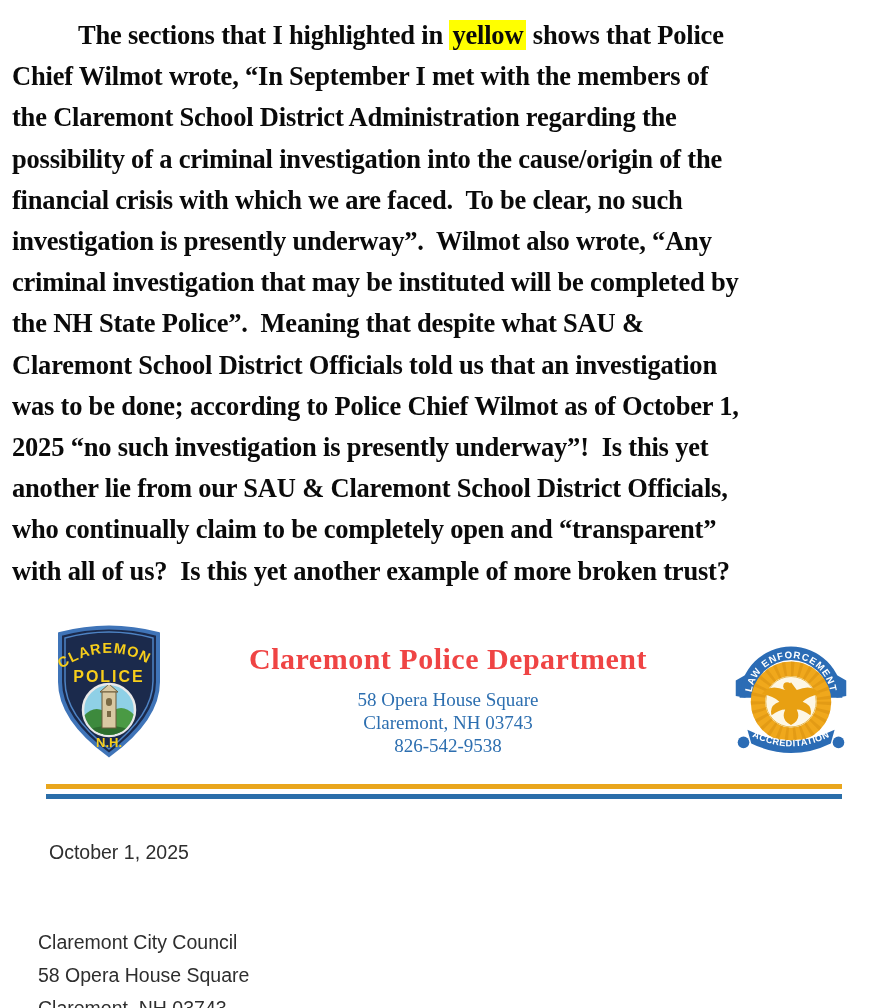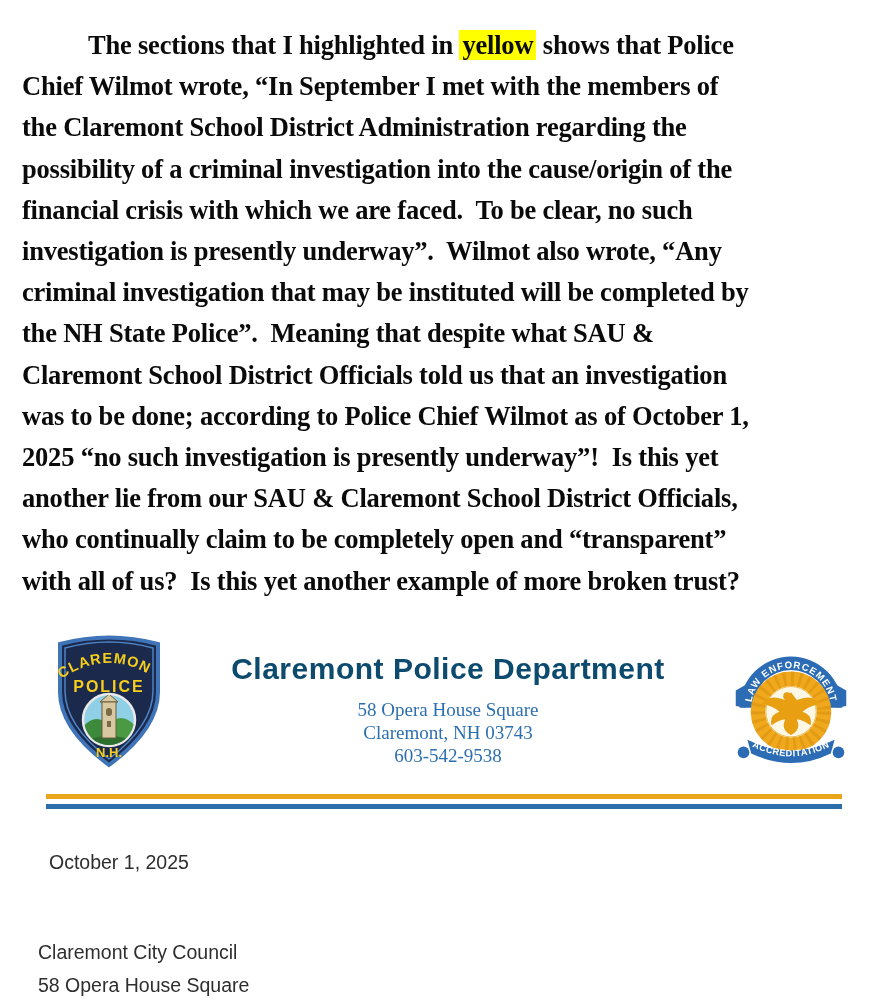--- a/index.html
+++ b/index.html
@@ -4,21 +4,21 @@
 <style>
   html,body{margin:0;padding:0;}
   body{
     width:880px;height:1008px;
     background:#ffffff;
     overflow:hidden;
     font-family:"Liberation Serif", serif;
   }
   
   .commentary{
-    margin:18px;
+    margin:8px;
     padding:7px 2px 0 4px;
     font-family:"Liberation Serif", serif;
     font-weight:700;
     font-size:26.5px;
     line-height:41.2px;
     letter-spacing:-0.2px;
     color:#0a0a0a;
     white-space:pre-wrap;
     text-indent:66px;
   }
@@ -31,24 +31,24 @@
   .letterhead{ margin-top:18px; }
   .lh-row{
     display:flex;
     align-items:flex-start;
     padding:0 20px 0 16px;
   }
   .badge-wrap{ flex:0 0 auto; margin:8px 0 0 34px; }
   .lh-center{ flex:1 1 auto; text-align:center; }
   .lh-title{
     margin-top:32px;
-    font-family:Liberation Sans, sans-serif;
+    font-family:Liberation Serif, serif;
     font-weight:700;
     font-size:30px;
-    color:#0c4a6e;
+    color:#ef4444;
     letter-spacing:0.5px;
   }
   .lh-addr{
     font-family:"Liberation Serif", serif;
     font-size:19px;
     line-height:23px;
     color:#2d6fb0;
   }
   .lh-addr.first{ margin-top:12px; }
   .seal-wrap{ flex:0 0 auto; margin:10px 6px 0 0; }
@@ -135,21 +135,21 @@
             <line x1="55" y1="60" x2="63" y2="60" stroke="#5a4a2a" stroke-width="2"></line>
           </g>
           <text x="59" y="129" text-anchor="middle" font-size="13" font-weight="700" fill="#f7ce1b">N.H.</text>
         </svg>
       </div>
 
       <div class="lh-center">
         <div class="lh-title">Claremont Police Department</div>
         <div class="lh-addr first">58 Opera House Square</div>
         <div class="lh-addr">Claremont, NH 03743</div>
-        <div class="lh-addr">603-542-9538</div>
+        <div class="lh-addr">826-542-9538</div>
       </div>
 
       <div class="seal-wrap">
         <svg width="126" height="146" viewBox="0 0 130 150">
           <defs>
             <path id="sealTopArc" d="M24,80 A41,41 0 0 1 106,80" fill="none"></path>
             <path id="sealBottomArc" d="M27,121 Q65,139 103,121" fill="none"></path>
           </defs>
 
           <polygon points="8,62 22,54 18,80 8,78" fill="#2b6cb5"></polygon>

